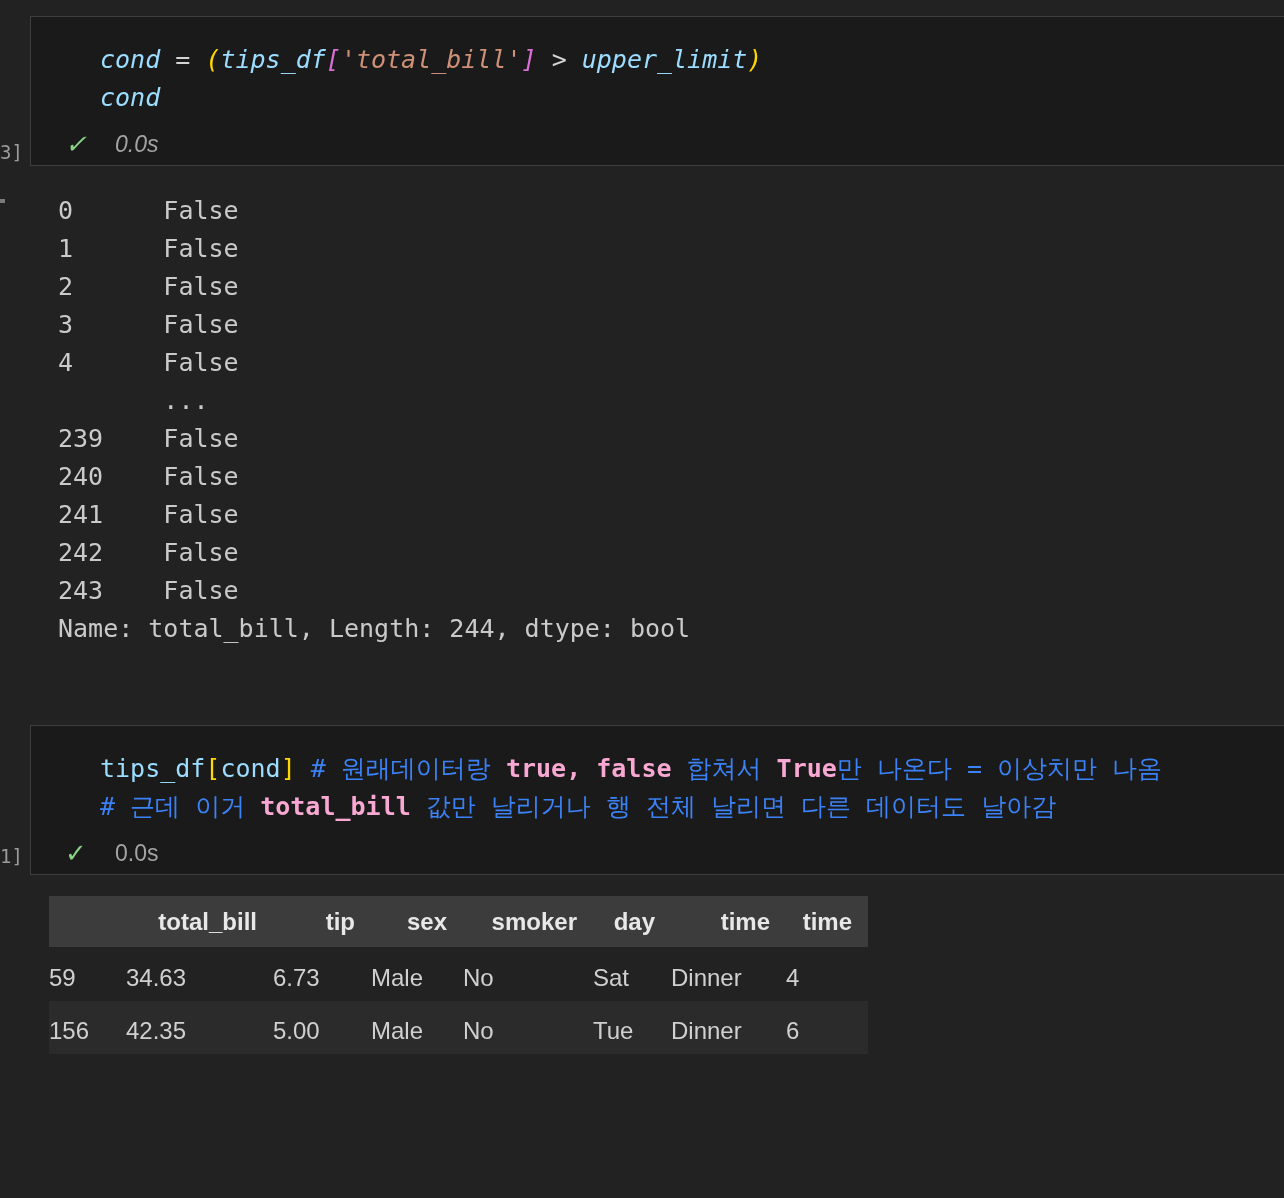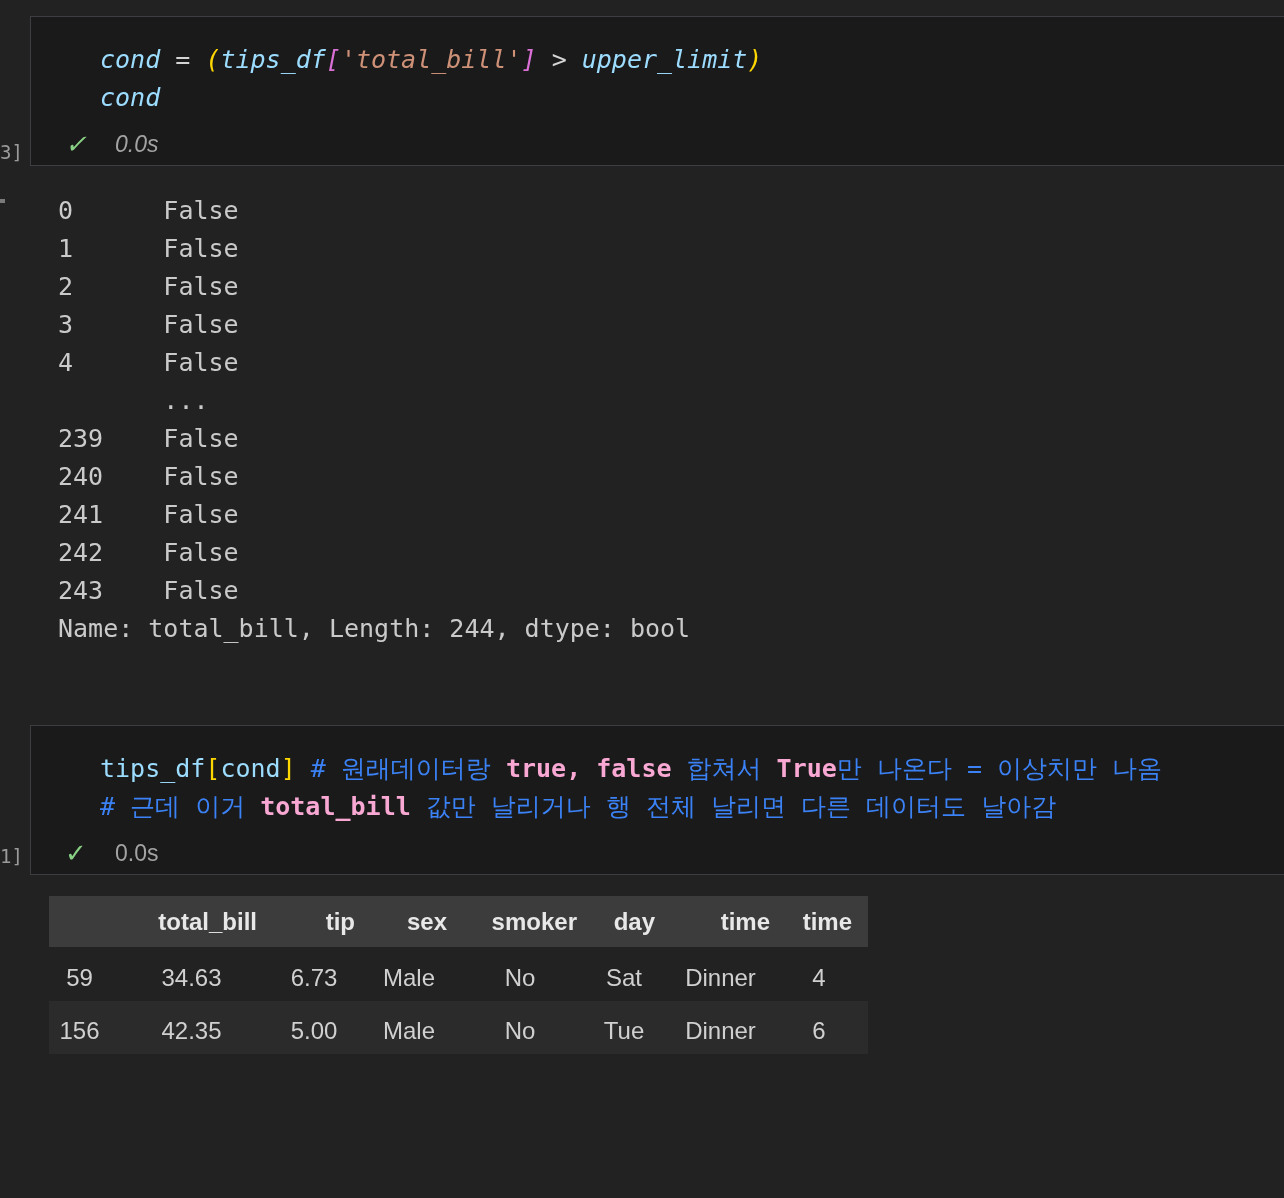--- a/index.html
+++ b/index.html
@@ -108,21 +108,21 @@
     color:#e8e8e8;
     font-weight:bold;
     height:52px;
     text-align:right;
     padding:0 16px 0 0;
     border-bottom:2px solid #222222;
   }
   .df-table td {
     height:53px;
     color:#d0d0d0;
-    text-align:center;
+    text-align:left;
     padding:6px 16px 0 0;
   }
   .df-table tbody tr:nth-child(even) { background:#2b2b2b; }
   .col-idx  { width:77px; }
   .col-tb   { width:147px; }
   .col-tip  { width:98px; }
   .col-sex  { width:92px; }
   .col-smk  { width:130px; }
   .col-day  { width:78px; }
   .col-time { width:115px; }

